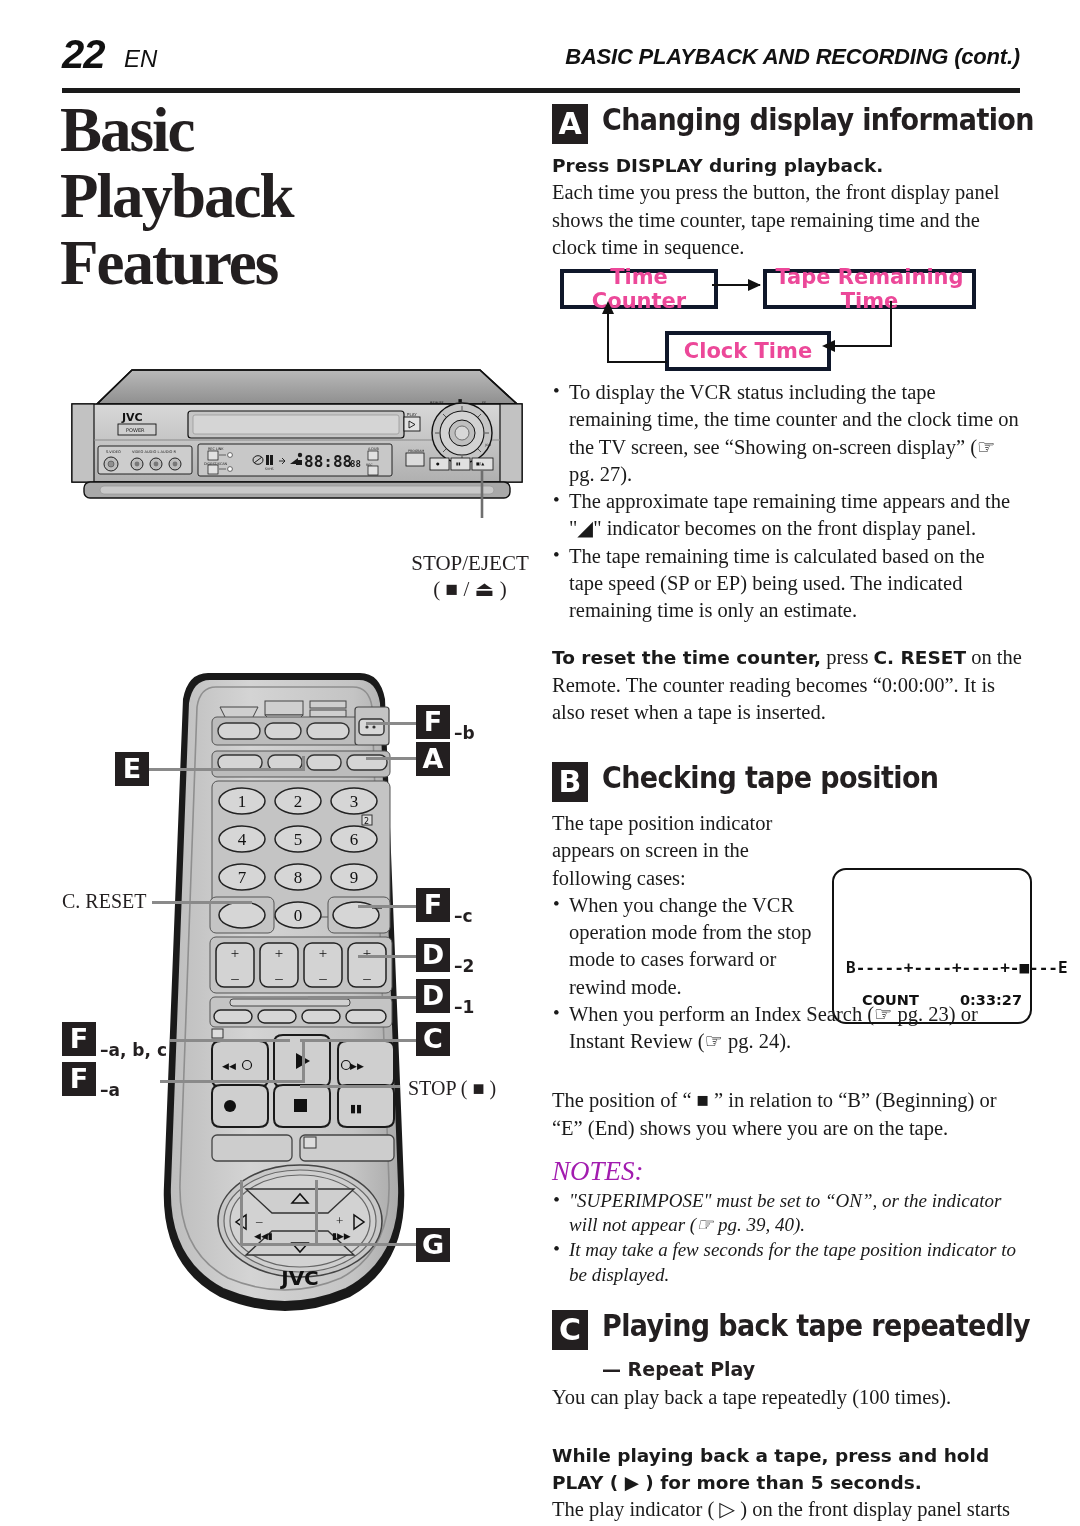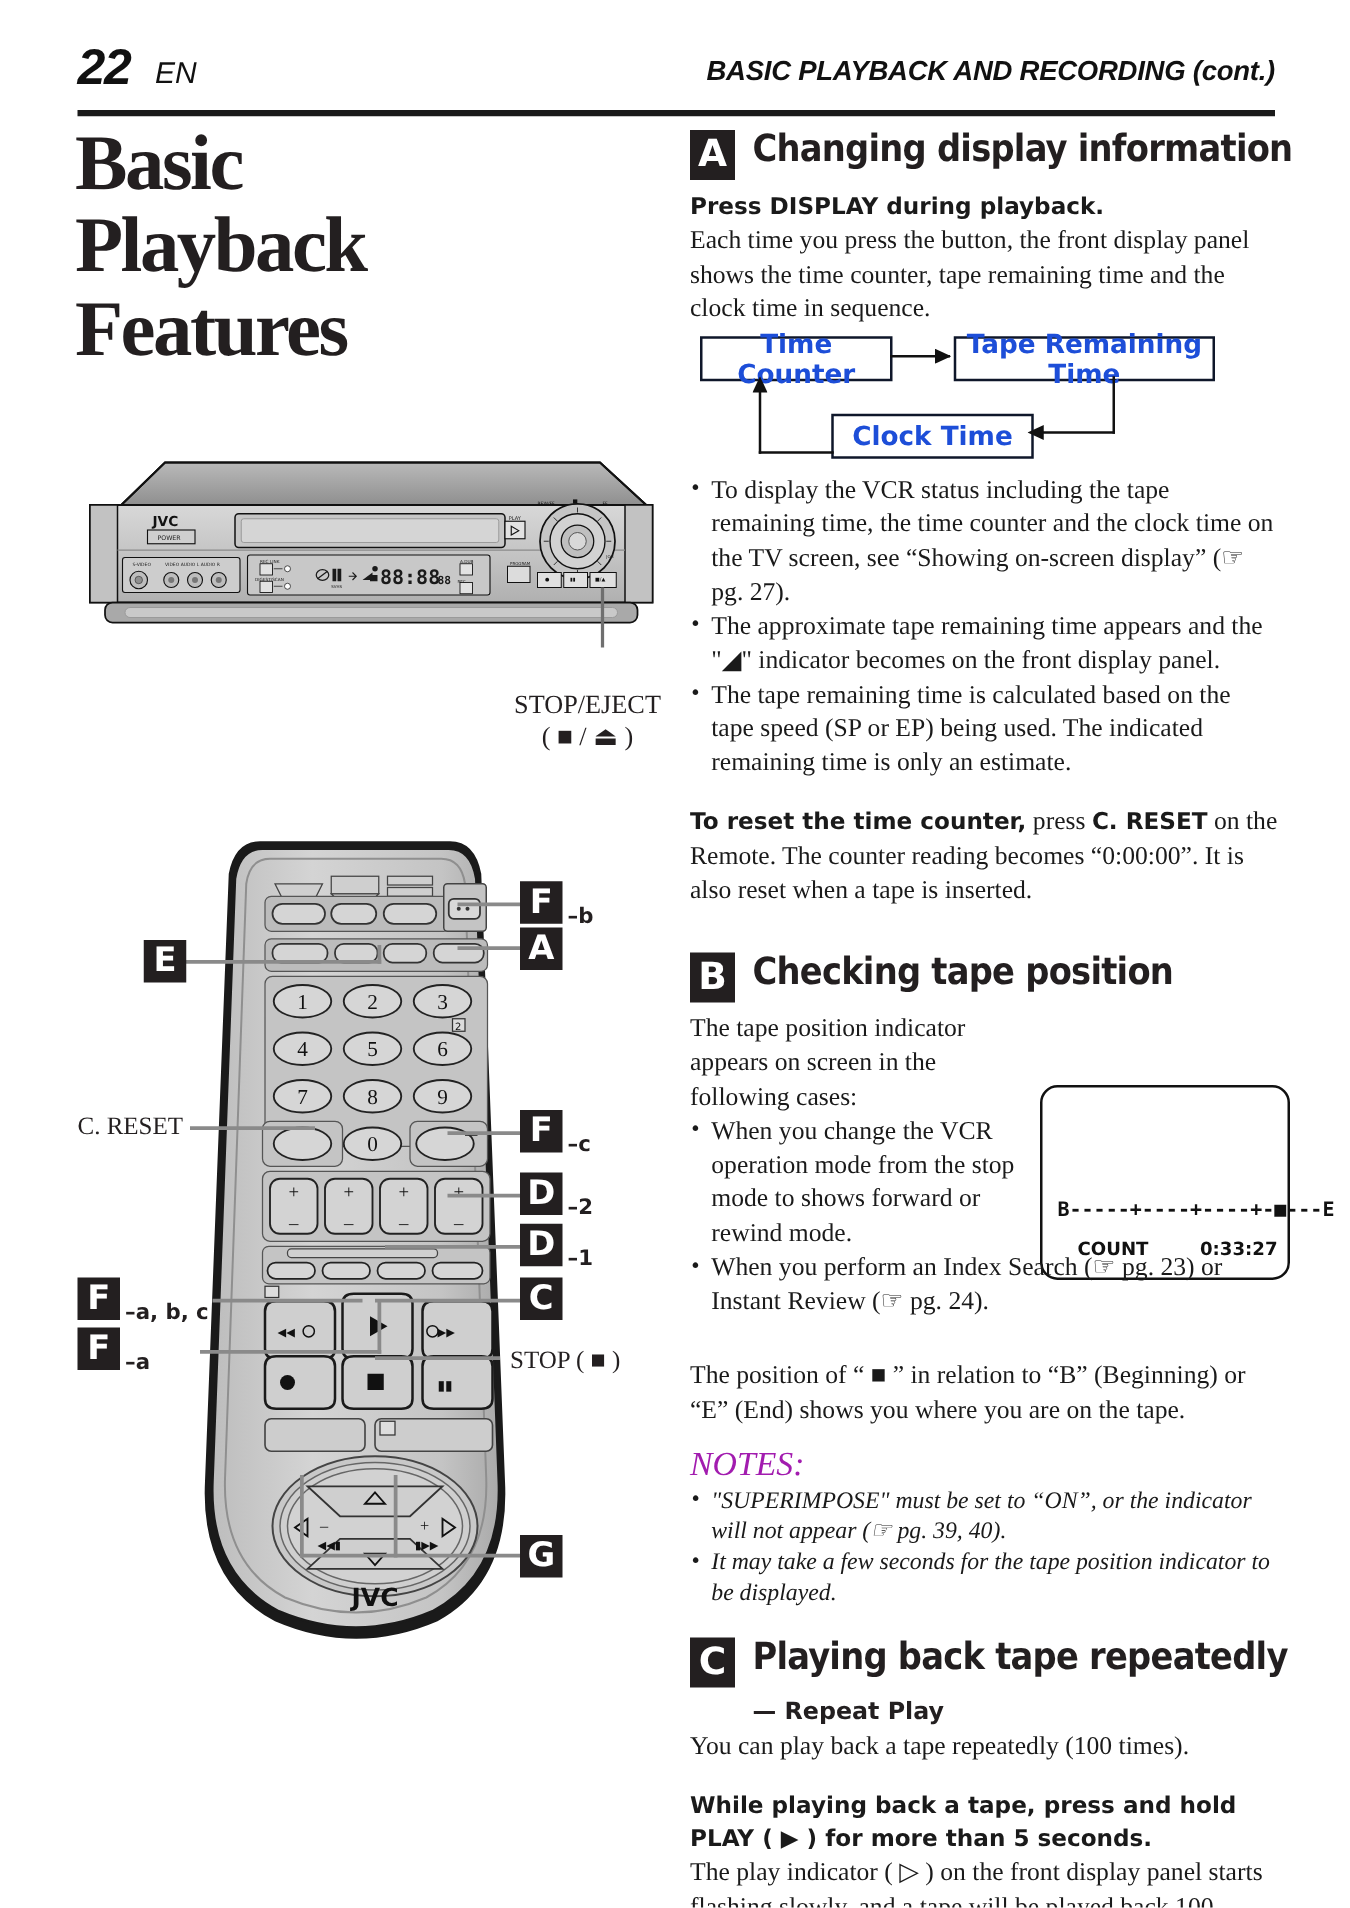--- a/index.html
+++ b/index.html
@@ -110,23 +110,23 @@
   }
   .notes-title {
     font-family:"Liberation Serif", serif; font-style:italic;
     font-size:27px; margin:14px 0 2px 0; color:#a21caf;
   }
   .notes li { font-style:italic; font-size:19px; line-height:1.3; }
 
   
   .flow { position:relative; width:466px; height:100px; margin:8px 0 10px 8px; }
   .fbox {
-    position:absolute; border:2px solid #0f172a; background:#fff;
+    position:absolute; border:4px solid #0f172a; background:#fff;
     font-family:"DejaVu Sans", sans-serif; font-weight:bold;
-    font-size:21px; text-align:center; color:#1d4ed8;
+    font-size:21px; text-align:center; color:#ec4899;
     display:flex; align-items:center; justify-content:center;
   }
   .fline { position:absolute; background:#111; }
 
   
   .tv {
     position:absolute; left:280px; top:58px;
     width:196px; height:152px;
     border:2.5px solid #111; border-radius:14px; background:#fff;
   }
@@ -509,21 +509,21 @@
 
     <div class="sect-head" style="margin-top:36px;">
       <span class="letter">B</span>
       <span class="title">Checking tape position</span>
     </div>
 
     <div class="clearfix" style="position:relative;">
       <div class="secB-body">
         <p class="body" style="margin-top:6px;">The tape position indicator appears on screen in the following cases:</p>
         <ul class="bullets">
-          <li>When you change the VCR operation mode from the stop mode to shows forward or rewind mode.</li>
+          <li>When you change the VCR operation mode from the stop mode to cases forward or rewind mode.</li>
         </ul>
       </div>
 
       <div class="tv">
         <div class="posline">B-----+----+----+-■---E</div>
         <div class="count">
           <span>COUNT</span>
           <span>0:33:27</span>
         </div>
       </div>
@@ -542,20 +542,20 @@
     </ul>
 
     <div class="sect-head" style="margin-top:22px;">
       <span class="letter">C</span>
       <span class="title">Playing back tape repeatedly</span>
     </div>
     <div class="sub-head">— Repeat Play</div>
 
     <p class="body" style="margin-top:4px;">You can play back a tape repeatedly (100 times).</p>
 
-    <p class="body" style="margin-top:20px;">
+    <p class="body" style="margin-top:31px;">
       <b>While playing back a tape, press and hold PLAY ( ▶ ) for more than 5 seconds.</b>
     </p>
 
     <p class="body">The play indicator ( ▷ ) on the front display panel starts flashing slowly, and a tape will be played back 100 times.</p>
 
   </div>
 </div>
 
 </body></html>

